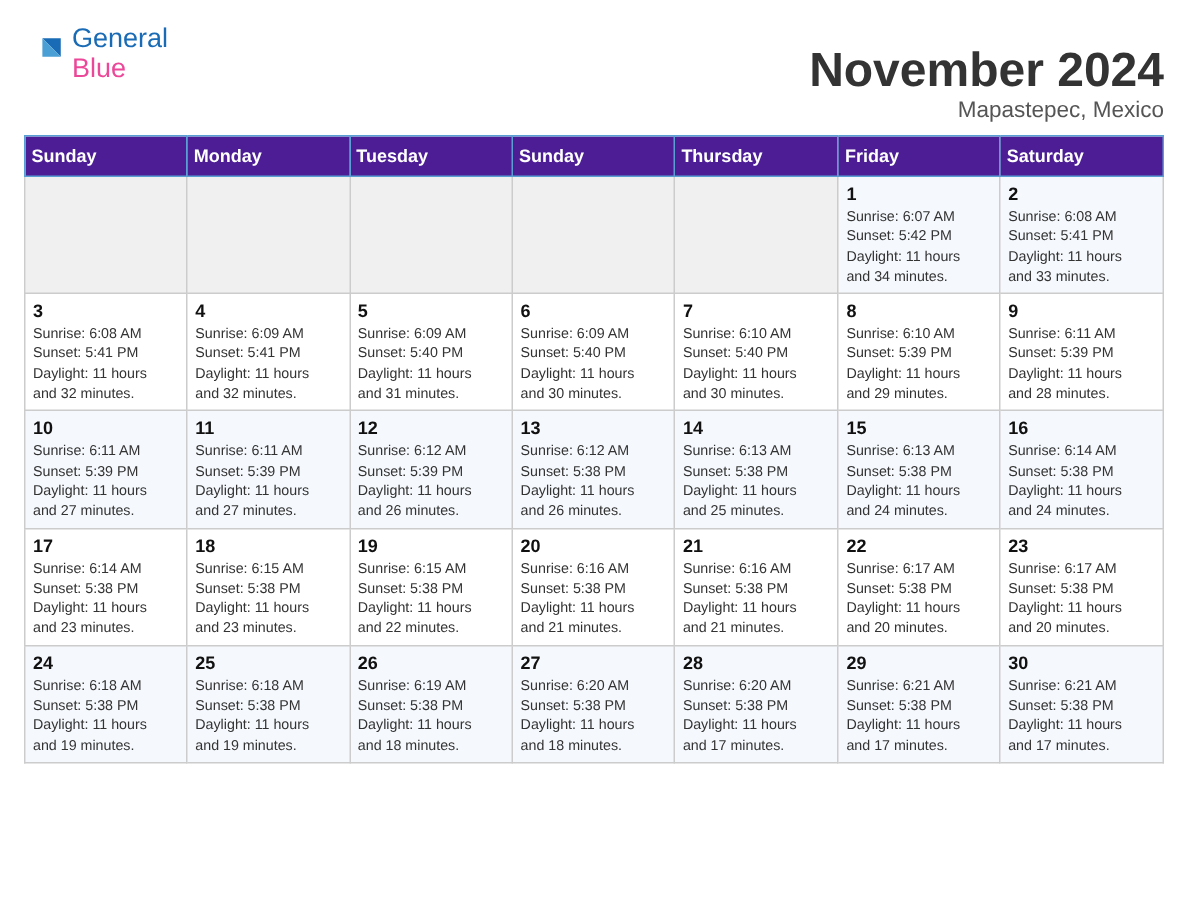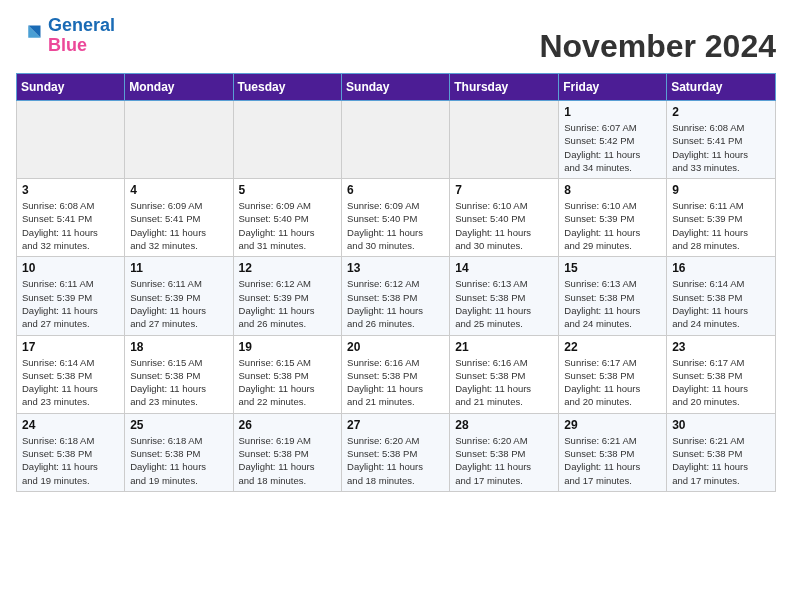--- a/index.html
+++ b/index.html
@@ -16,21 +16,21 @@
       align-items: flex-start;
       margin-bottom: 8px;
     }
     .logo {
       display: flex;
       align-items: center;
       gap: 4px;
     }
     .logo-text {
       font-size: 18px;
-      font-weight: bold;
+      font-weight: normal;
       line-height: 1.1;
       color: #333;
     }
     .logo-text span {
       color: #1a6bb5;
     }
     .logo-icon {
       width: 28px;
       height: 28px;
     }
@@ -101,20 +101,21 @@
       <polygon points="14,4 28,4 28,18" fill="#1a6bb5"></polygon>
       <polygon points="14,4 28,18 14,18" fill="#4a9fd4"></polygon>
     </svg>
     <div class="logo-text">
       <div><span>General</span></div>
       <div><span style="color:#ec4899">Blue</span></div>
     </div>
   </div>
   <div class="title-block">
     <div class="month-title">November 2024</div>
+    <div class="location">Mapastepec, Mexico</div>
   </div>
 </div>
 
 <table>
   <thead>
     <tr id="header-row">
         <th>Sunday</th>
         <th>Monday</th>
         <th>Tuesday</th>
         <th>Sunday</th>

